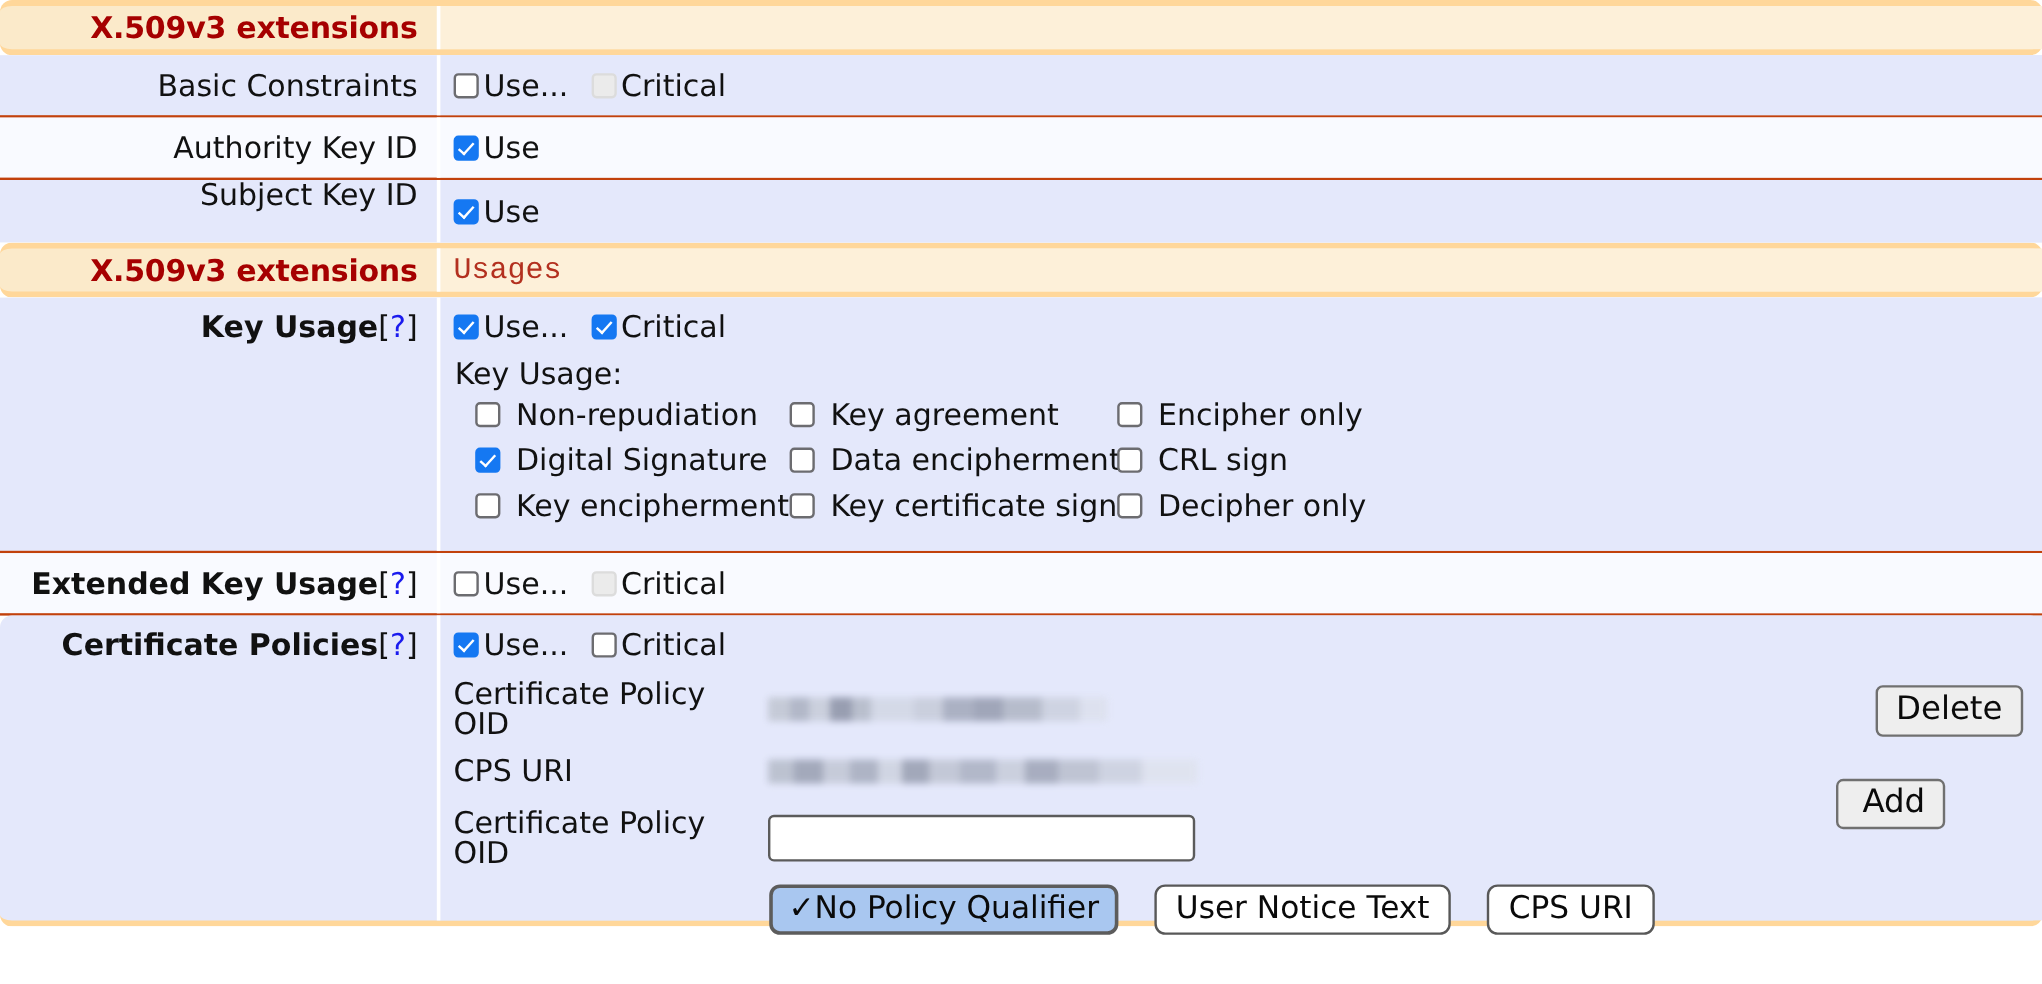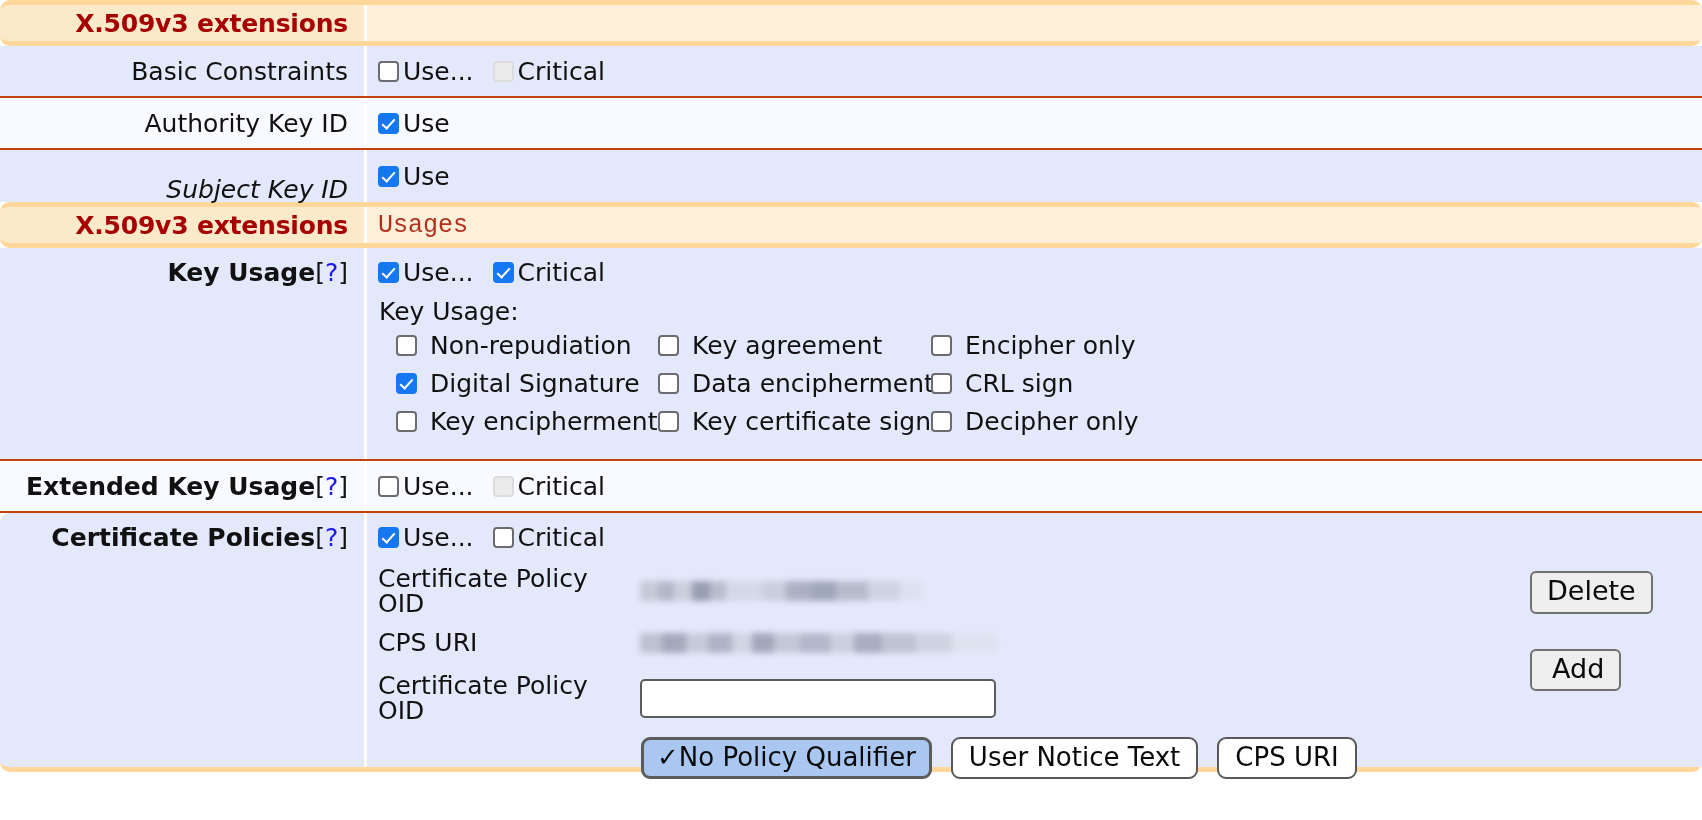--- a/index.html
+++ b/index.html
@@ -164,21 +164,21 @@
     height: 39px;
     background: #ffffff;
     border: 2px solid #5b5b5b;
     border-radius: 5px;
     font-size: 22px;
     padding: 0 7px;
     font-family: "DejaVu Sans", sans-serif;
     color: #111111;
   }
 
-  .qual-row { display: flex; align-items: flex-start; gap: 19px; margin-top: 14px; margin-left: 0px; }
+  .qual-row { display: flex; align-items: flex-start; gap: 30px; margin-top: 14px; margin-left: 0px; }
   .qbtn {
     font-size: 26px;
     font-family: "DejaVu Sans", sans-serif;
     color: #0a0a0a;
     background: #ffffff;
     border: 2px solid #585858;
     border-radius: 9px;
     padding: 4px 16px 6px 16px;
     line-height: 1.08;
     white-space: nowrap;
@@ -200,20 +200,21 @@
   }
   .sbtn {
     font-size: 27px;
     font-family: "DejaVu Sans", sans-serif;
     color: #0a0a0a;
     background: #eeeeee;
     border: 2px solid #707070;
     border-radius: 6px;
     padding: 3px 15px 6px 15px;
     line-height: 1.1;
+    margin-left: 33px;
   }
   .sbtn.delete { margin-top: 58px; }
   .sbtn.add { margin-top: 35px; margin-left: 0px; padding-left: 20px; }
 
   .pad-top-12 { padding-top: 12px; }
 </style>
 </head>
 <body>
 
 <div id="page">
@@ -247,21 +248,21 @@
     </div>
     <div class="cell-value" style="justify-content:center;">
       <div class="cbrow">
         <span class="cb checked"></span>
         <span class="cb-lab">Use</span>
       </div>
     </div>
   </div>
 
   <div class="row r-blue" style="height:52px;">
-    <div class="cell-label" style="align-items:flex-end;font-style:italic;">
+    <div class="cell-label" style="align-items:flex-start;">
       <span class="lbl">Subject Key ID</span>
     </div>
     <div class="cell-value" style="justify-content:center;">
       <div class="cbrow">
         <span class="cb checked"></span>
         <span class="cb-lab">Use</span>
       </div>
     </div>
   </div>
 

